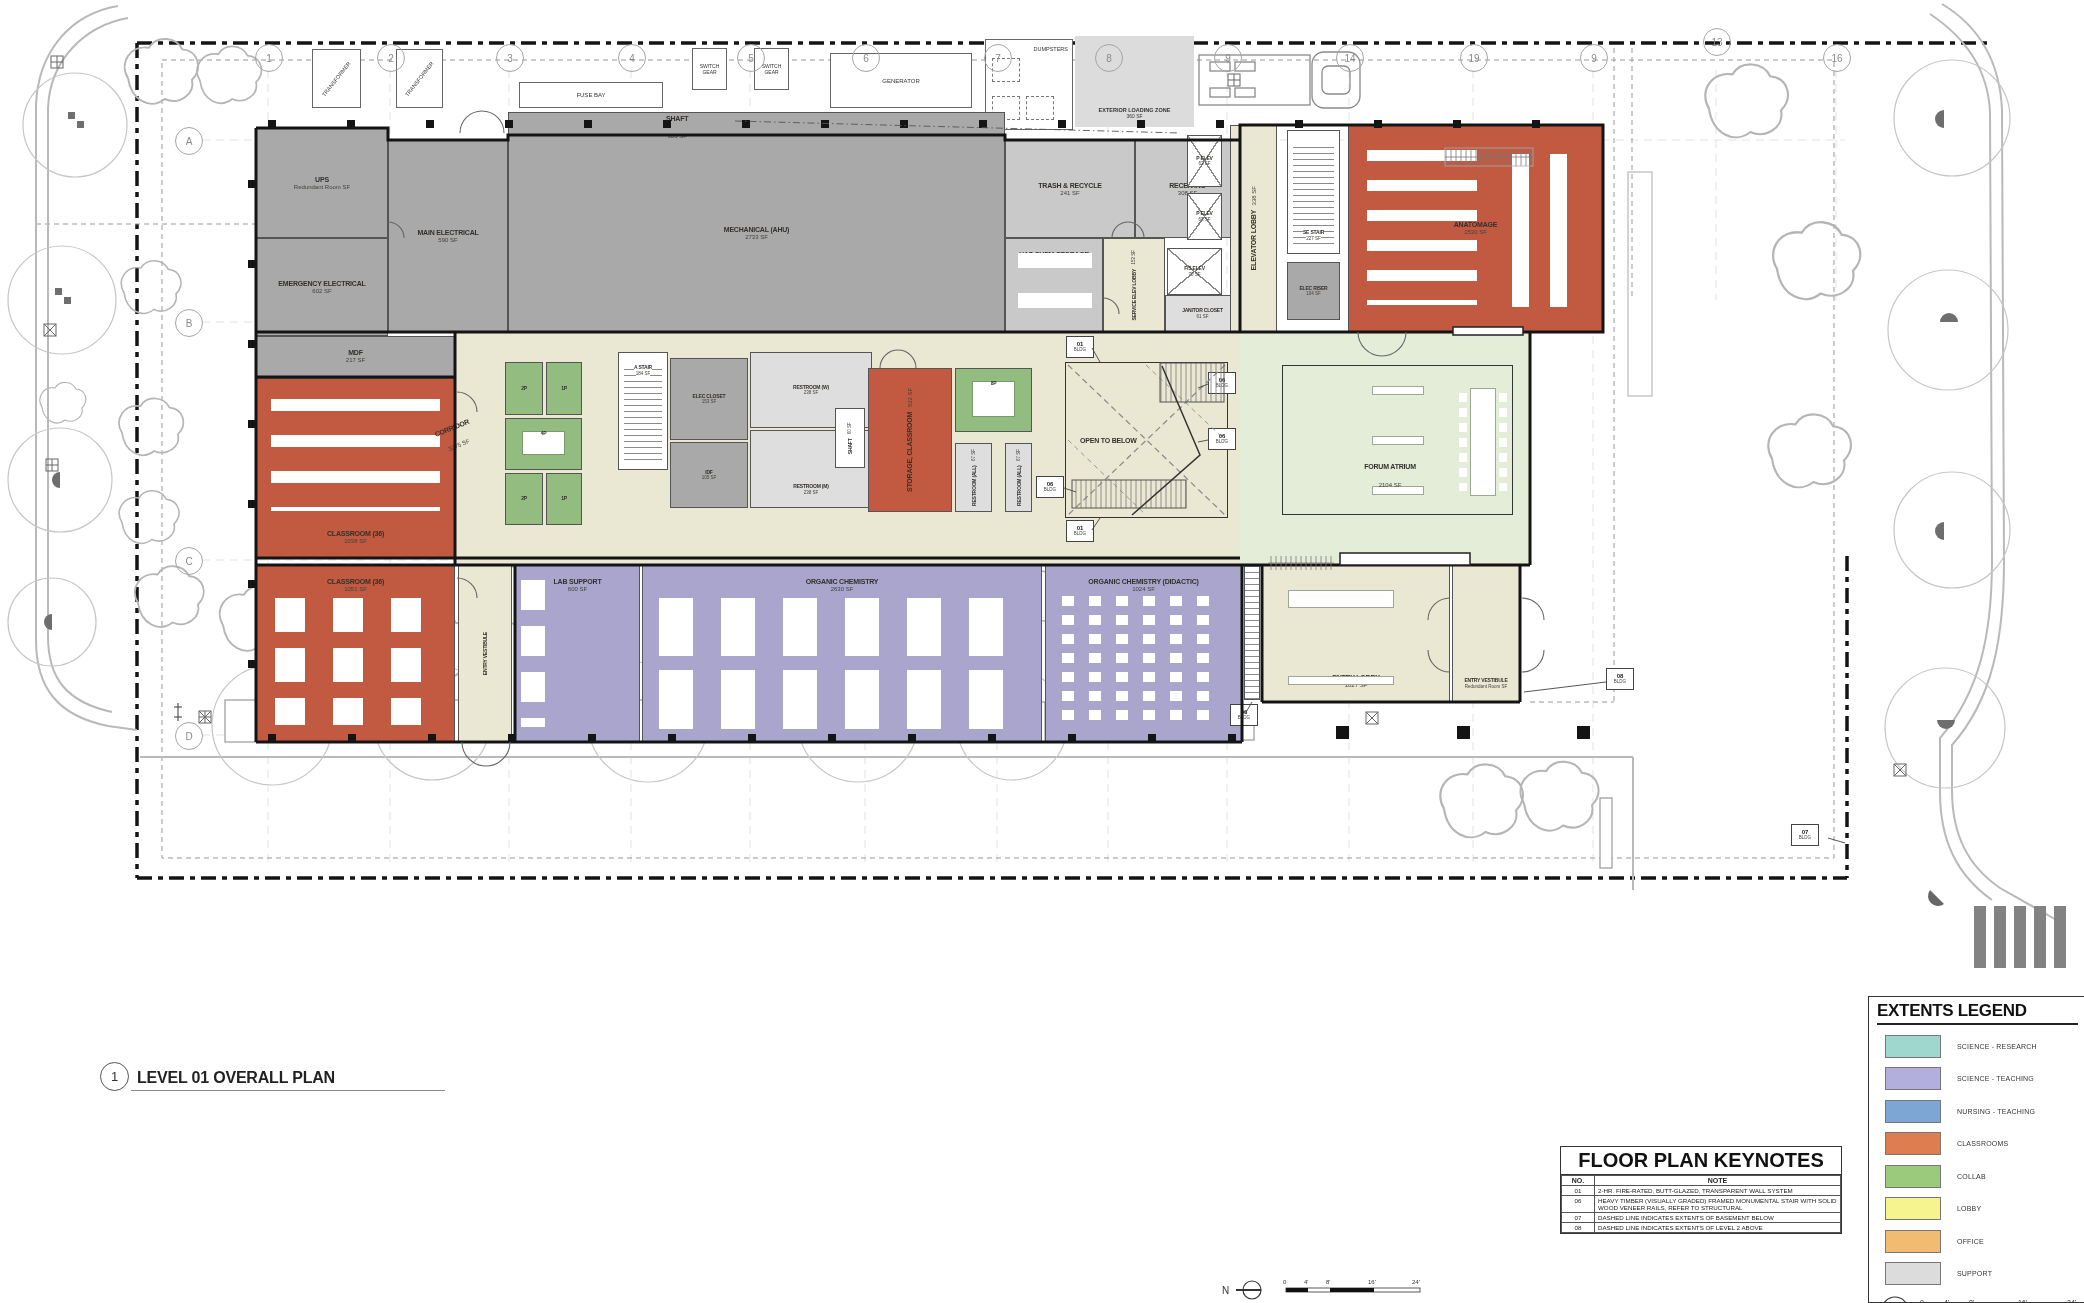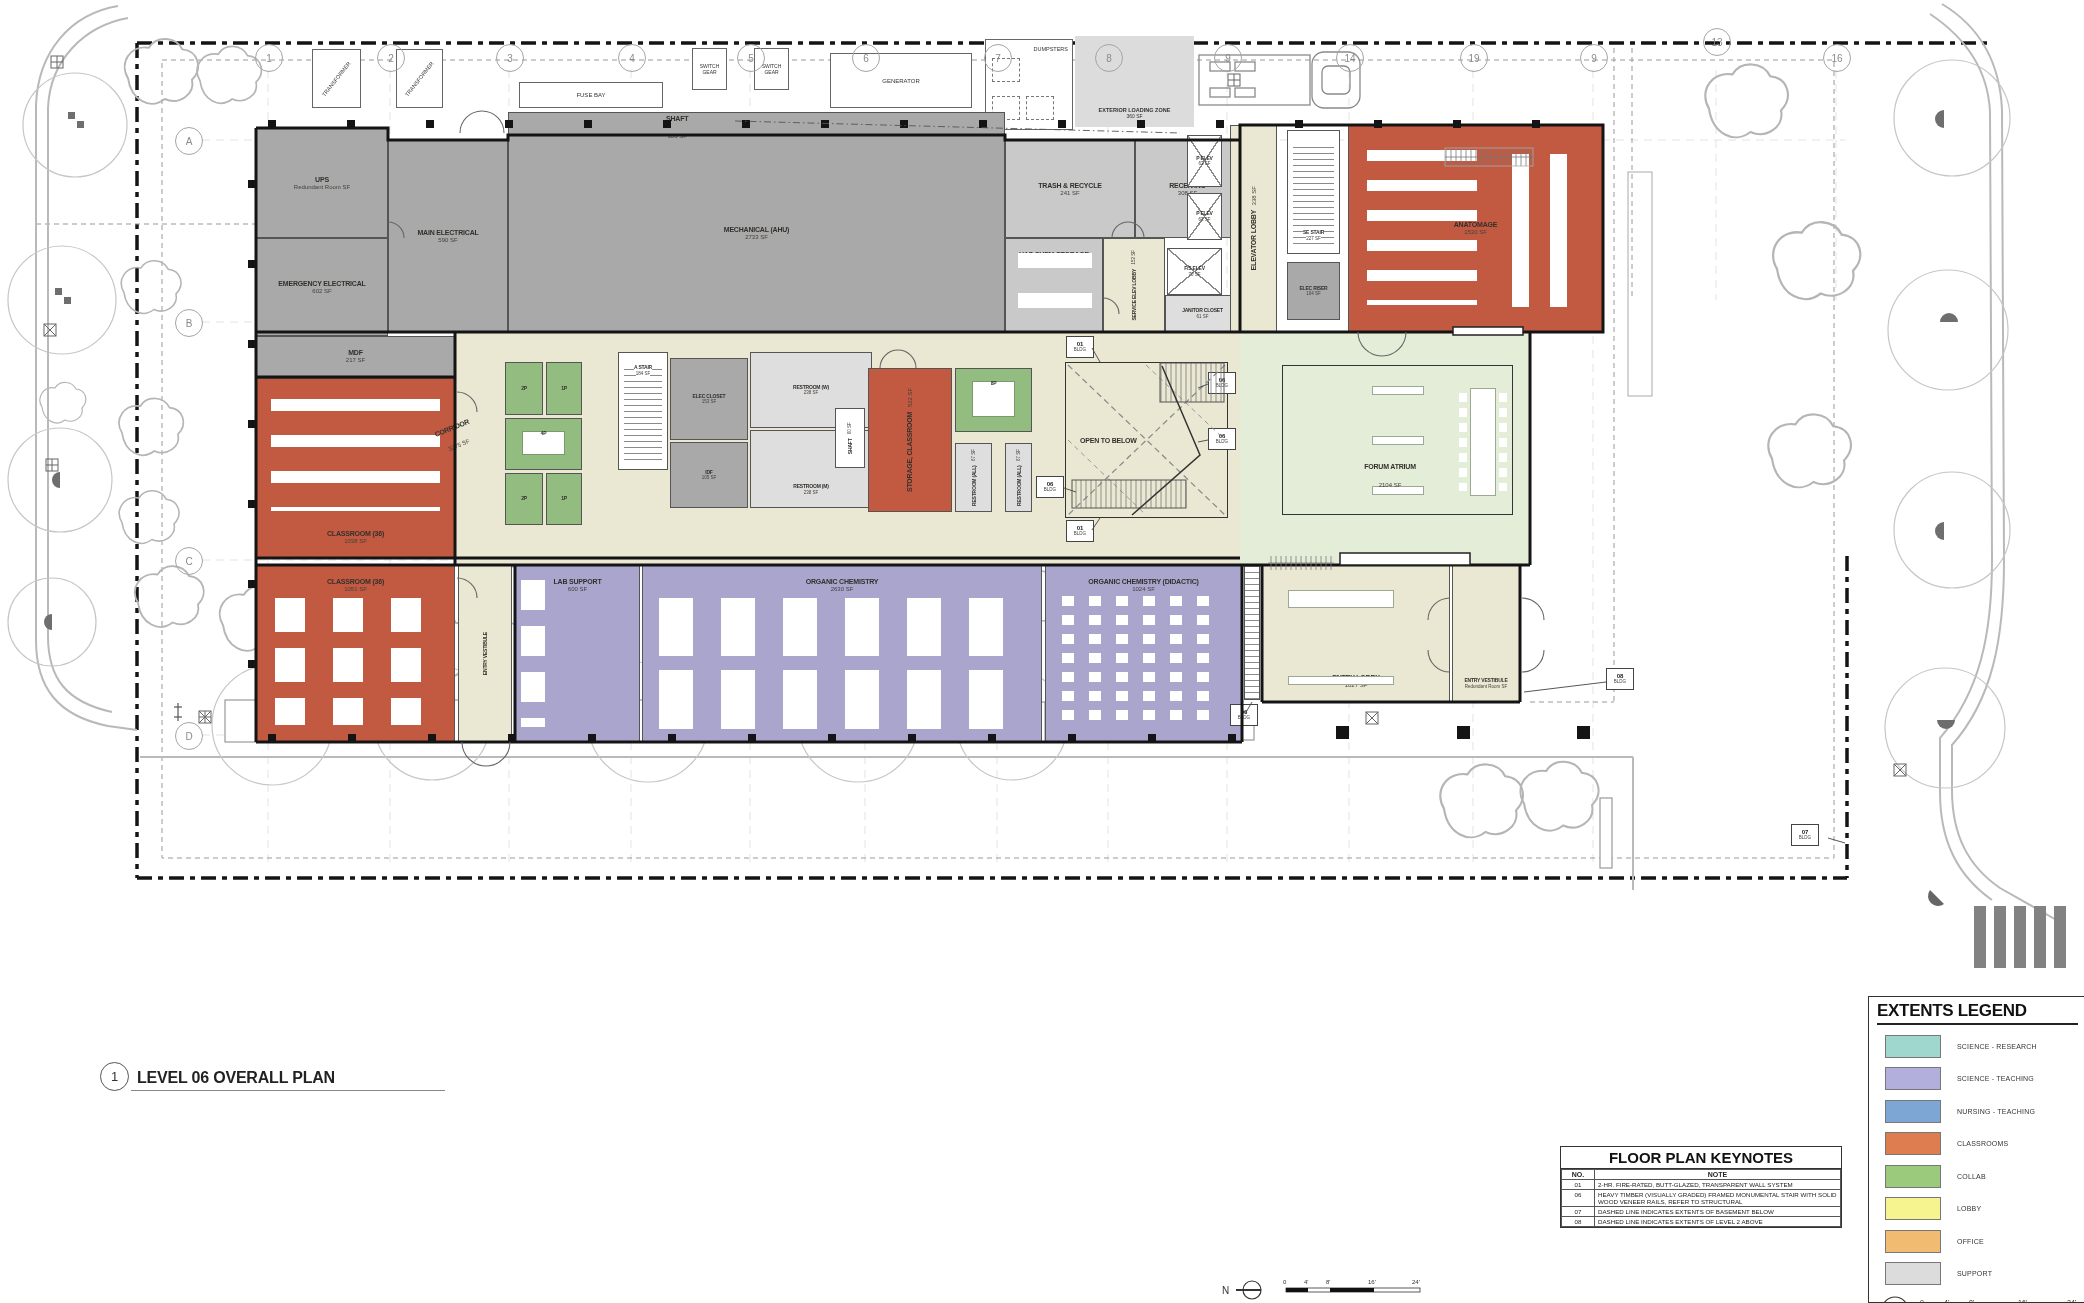--- a/index.html
+++ b/index.html
@@ -84,21 +84,21 @@
   .panel{position:absolute;background:#fff;z-index:50;box-sizing:border-box}
   #legend-panel{left:1868px;top:996px;width:216px;height:307px;border-left:1.5px solid #333;
      border-top:1.5px solid #333;border-bottom:1.5px solid #333;padding:4px 6px 2px 8px}
   #legend-title{font-size:17px;font-weight:bold;color:#111;border-bottom:2px solid #222;padding-bottom:2px;letter-spacing:-.3px}
   .lrow{display:flex;align-items:center;margin-top:9.5px}
   .lsw{width:54px;height:21px;border:1px solid #777;margin-left:8px;flex:none}
   .llab{font-size:7px;color:#333;margin-left:16px;letter-spacing:.2px}
   .sw0{background:#9fd6ce}.sw1{background:#b2afdc}.sw2{background:#7da6d4}.sw3{background:#de7e50}
   .sw4{background:#9cca7d}.sw5{background:#f6f48e}.sw6{background:#f2bb72}.sw7{background:#dcdcdc}
   #keynotes-panel{left:1560px;top:1146px;width:282px;border:1.5px solid #333}
-  #keynotes-title{font-size:15px;font-weight:bold;text-align:center;color:#111;border-bottom:1.5px solid #333;padding:2px 0}
+  #keynotes-title{font-size:20px;font-weight:bold;text-align:center;color:#111;border-bottom:1.5px solid #333;padding:2px 0}
   #keynotes-table{width:100%;border-collapse:collapse;font-size:6.2px;color:#222}
   #keynotes-table th,#keynotes-table td{border:0.8px solid #555;padding:1px 3px;vertical-align:top;text-align:left}
   #keynotes-table th{text-align:center;font-size:7px}
   #keynotes-table td.no{text-align:center;width:26px}
   #title-block{position:absolute;left:100px;top:1062px;z-index:50;display:flex;align-items:flex-end}
   #title-circle{width:27px;height:27px;border:1.2px solid #555;border-radius:50%;display:flex;
      align-items:center;justify-content:center;font-size:13px;color:#333;flex:none}
   #title-text{font-size:16px;font-weight:bold;color:#222;border-bottom:1.5px solid #888;
      padding:0 110px 3px 6px;margin-left:2px;letter-spacing:-.2px}
 </style>
@@ -738,21 +738,21 @@
       <text x="1326" y="1284" font-size="6" fill="#333">8'</text>
       <text x="1368" y="1284" font-size="6" fill="#333">16'</text>
       <text x="1412" y="1284" font-size="6" fill="#333">24'</text>
     </g>
   </svg>
 
   <div id="title-block">
     <div id="title-circle">
         <span>1</span>
       </div>
-    <div id="title-text">LEVEL 06 OVERALL PLAN</div>
+    <div id="title-text">LEVEL 01 OVERALL PLAN</div>
   </div>
 
   <div class="panel" id="keynotes-panel">
     <div id="keynotes-title">FLOOR PLAN KEYNOTES</div>
     <table id="keynotes-table">
       <tbody>
           <tr>
             <th style="width:26px">NO.</th>
             <th>NOTE</th>
           </tr>

